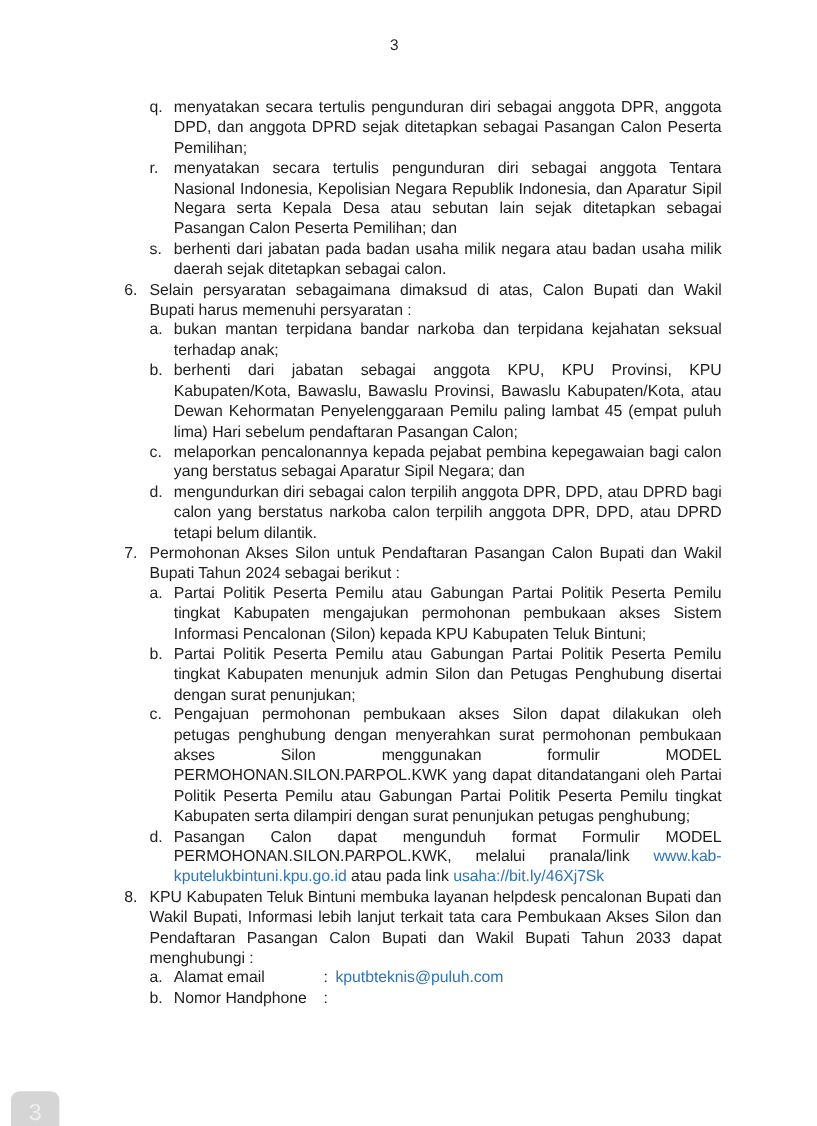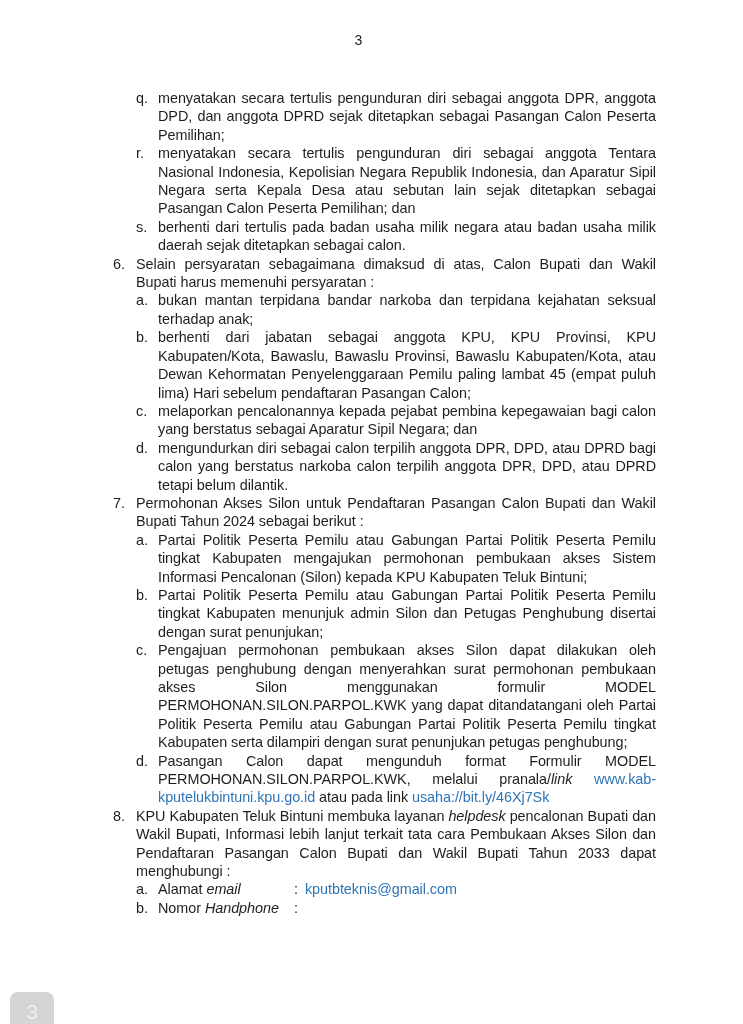--- a/index.html
+++ b/index.html
@@ -35,21 +35,21 @@
     width: 543px;
     font-size: 14.4px;
     line-height: 18.4px;
     letter-spacing: -0.05px;
   }
   .li { display: flex; align-items: flex-start; }
   .li .marker { flex: none; width: 23px; }
   .li .body  { flex: 1; text-align: justify; }
   .sub { padding-left: 23px; }
   .sub .marker { width: 22px; }
-  .it { font-style: italic; }
+  .it { }
   .lk { color: var(--link); }
   .contact .label { flex: none; width: 136px; }
   .contact .colon { flex: none; padding-right: 7px; }
   .contact .value { flex: 1; }
   .page-badge {
     position: absolute;
     left: 10px; top: 992px;
     width: 44px; height: 40px;
     border-radius: 8px;
     background: var(--badge-bg);
@@ -70,21 +70,21 @@
     <div class="li sub">
       <span class="marker">q.</span>
       <div class="body"><span>menyatakan secara tertulis pengunduran diri sebagai anggota DPR, anggota DPD, dan anggota DPRD sejak ditetapkan sebagai Pasangan Calon Peserta Pemilihan;</span></div>
     </div>
     <div class="li sub">
       <span class="marker">r.</span>
       <div class="body"><span>menyatakan secara tertulis pengunduran diri sebagai anggota Tentara Nasional Indonesia, Kepolisian Negara Republik Indonesia, dan Aparatur Sipil Negara serta Kepala Desa atau sebutan lain sejak ditetapkan sebagai Pasangan Calon Peserta Pemilihan; dan</span></div>
     </div>
     <div class="li sub">
       <span class="marker">s.</span>
-      <div class="body"><span>berhenti dari tertulis pada badan usaha milik negara atau badan usaha milik daerah sejak ditetapkan sebagai calon.</span></div>
+      <div class="body"><span>berhenti dari jabatan pada badan usaha milik negara atau badan usaha milik daerah sejak ditetapkan sebagai calon.</span></div>
     </div>
 
     <div class="li">
       <span class="marker">6.</span>
       <div class="body"><span>Selain persyaratan sebagaimana dimaksud di atas, Calon Bupati dan Wakil Bupati harus memenuhi persyaratan :</span></div>
     </div>
     <div class="li sub">
       <span class="marker">a.</span>
       <div class="body"><span>bukan mantan terpidana bandar narkoba dan terpidana kejahatan seksual terhadap anak;</span></div>
     </div>
@@ -123,21 +123,21 @@
     </div>
 
     <div class="li">
       <span class="marker">8.</span>
       <div class="body"><span>KPU Kabupaten Teluk Bintuni membuka layanan </span><span class="it">helpdesk</span><span> pencalonan Bupati dan Wakil Bupati, Informasi lebih lanjut terkait tata cara Pembukaan Akses Silon dan Pendaftaran Pasangan Calon Bupati dan Wakil Bupati Tahun 2033 dapat menghubungi :</span></div>
     </div>
     <div class="li sub contact">
       <span class="marker">a.</span>
       <span class="label"><span>Alamat </span><span class="it">email</span></span>
       <span class="colon">:</span>
-      <span class="value"><span class="lk">kputbteknis@gmail.com</span></span>
+      <span class="value"><span class="lk">kputbteknis@puluh.com</span></span>
     </div>
     <div class="li sub contact">
       <span class="marker">b.</span>
       <span class="label"><span>Nomor </span><span class="it">Handphone</span></span>
       <span class="colon">:</span>
     </div>
 
   </div>
 
   <div class="page-badge">

